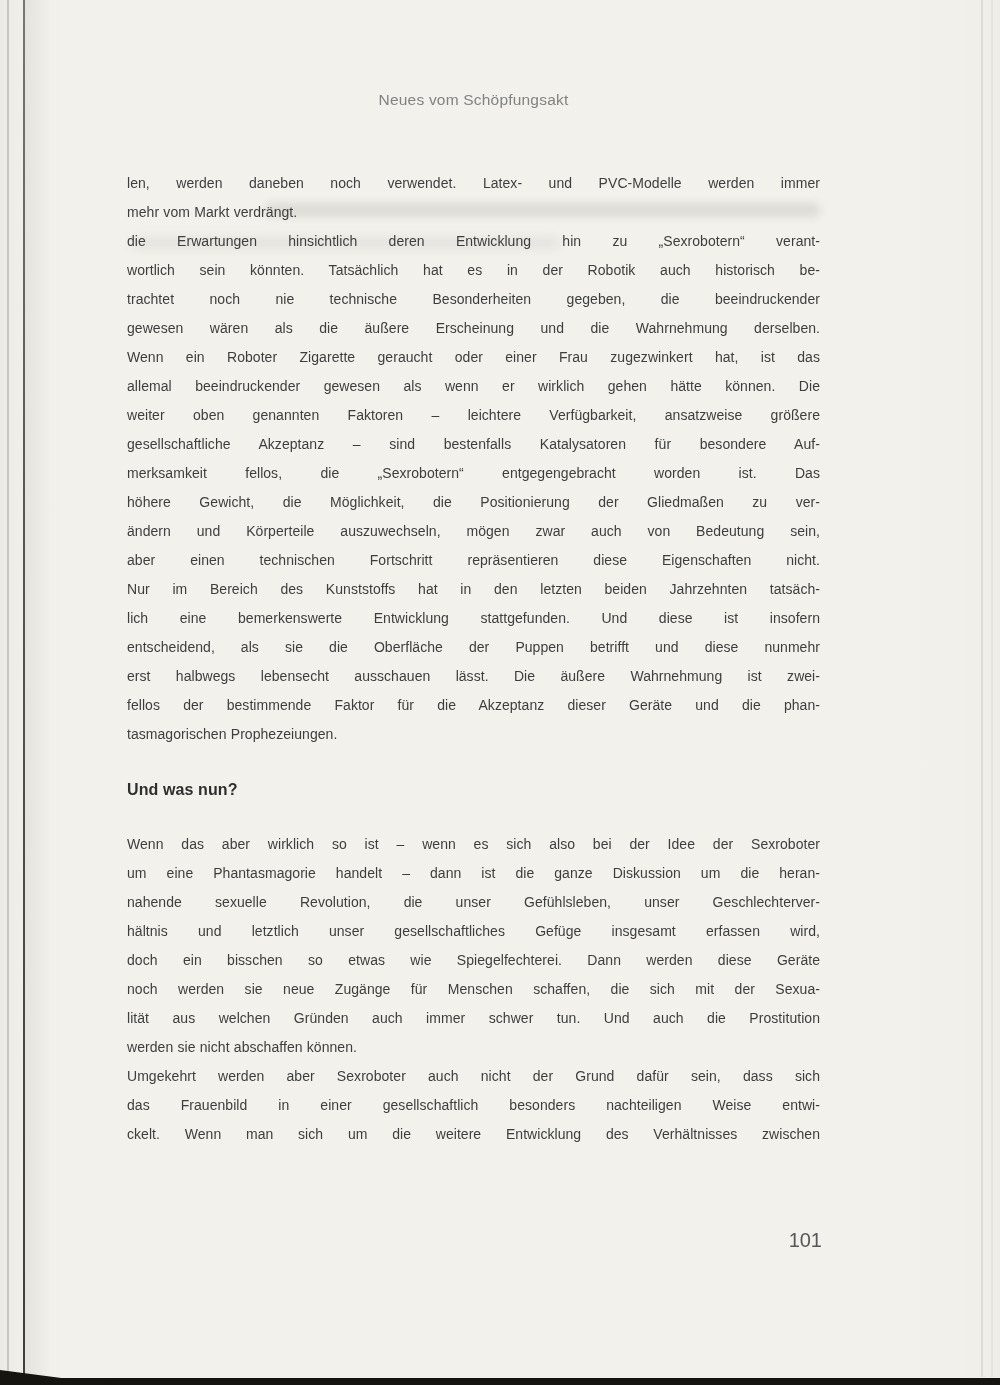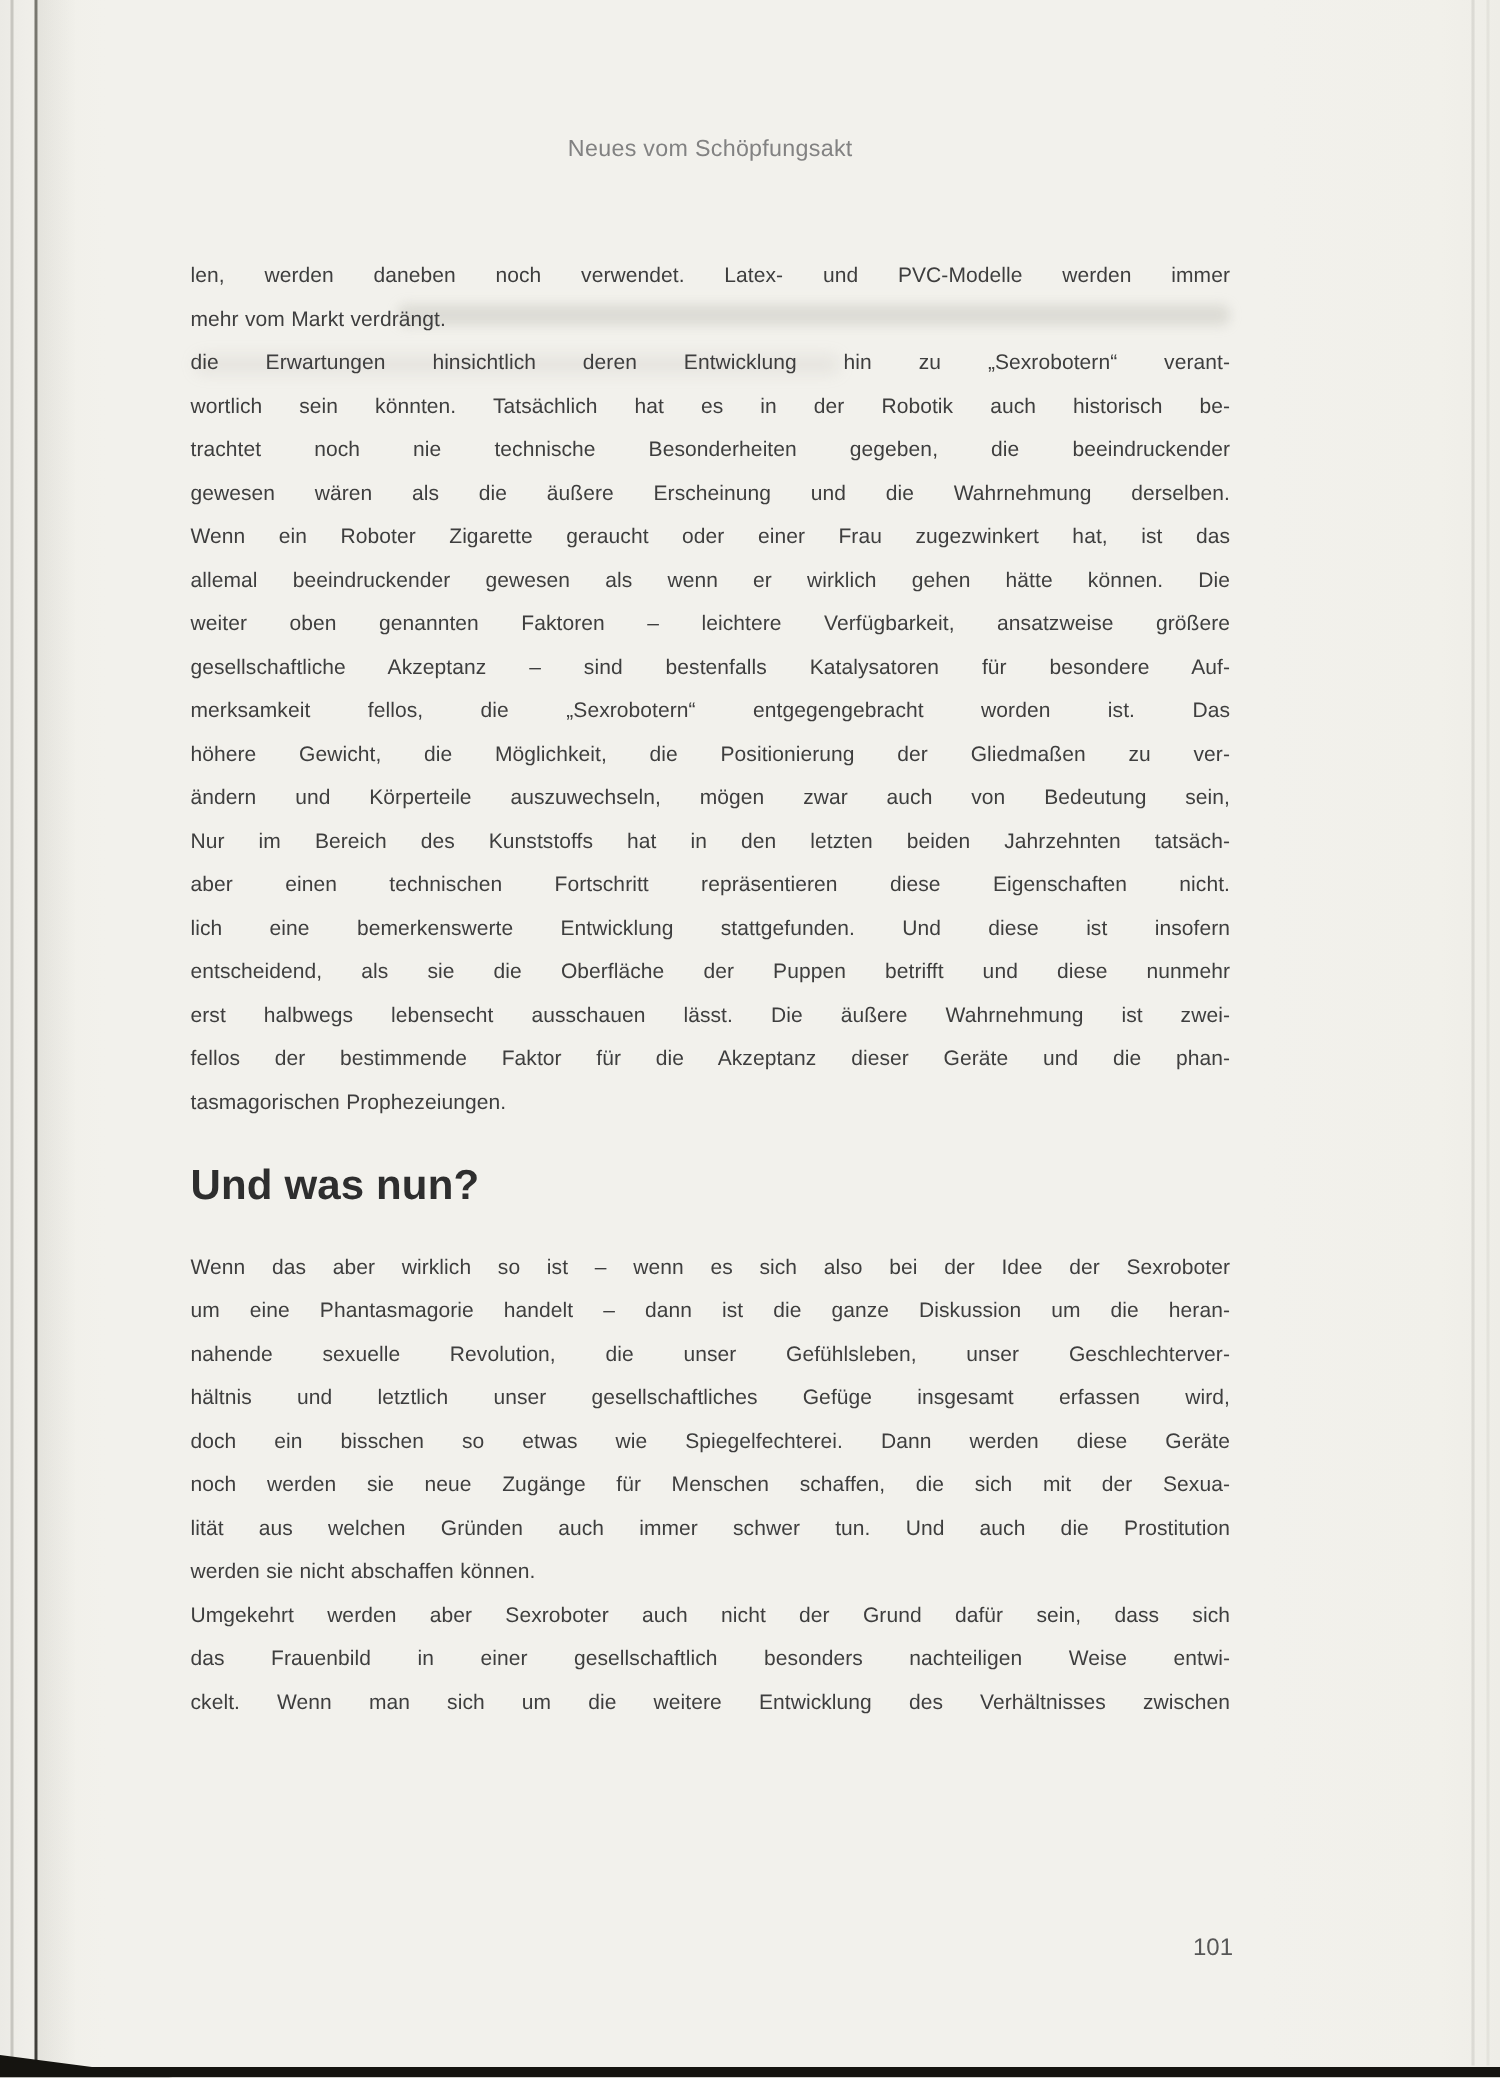--- a/index.html
+++ b/index.html
@@ -70,31 +70,31 @@
     height: 29px;
     text-align: justify;
     text-align-last: justify;
     letter-spacing: 0.05px;
     word-spacing: 0.3px;
   }
   .line.last {
     text-align-last: left;
   }
   .section-heading {
-    font-size: 28px;
+    font-size: 16px;
     font-weight: bold;
     line-height: 30px;
     margin: 26px 0 25px 0;
     color: var(--heading-ink);
     letter-spacing: 0.1px;
   }
   .page-number {
-    position: absolute; left: 127px; width: 695px; top: 1288px;
+    position: absolute; left: 127px; width: 695px; top: 1229px;
     text-align: right;
-    font-size: 16px; line-height: 22px;
+    font-size: 20px; line-height: 22px;
     color: var(--page-number-gray);
   }
   
   .bleed-1 {
     position: absolute; left: 265px; top: 203px; width: 555px; height: 14px;
     background: rgba(167,164,154,0.28);
     filter: blur(4px);
     border-radius: 6px;
   }
   .bleed-2 {
@@ -130,22 +130,22 @@
         <div class="line">wortlich sein könnten. Tatsächlich hat es in der Robotik auch historisch be-</div>
         <div class="line">trachtet noch nie technische Besonderheiten gegeben, die beeindruckender</div>
         <div class="line">gewesen wären als die äußere Erscheinung und die Wahrnehmung derselben.</div>
         <div class="line">Wenn ein Roboter Zigarette geraucht oder einer Frau zugezwinkert hat, ist das</div>
         <div class="line">allemal beeindruckender gewesen als wenn er wirklich gehen hätte können. Die</div>
         <div class="line">weiter oben genannten Faktoren – leichtere Verfügbarkeit, ansatzweise größere</div>
         <div class="line">gesellschaftliche Akzeptanz – sind bestenfalls Katalysatoren für besondere Auf-</div>
         <div class="line">merksamkeit fellos, die „Sexrobotern“ entgegengebracht worden ist. Das</div>
         <div class="line">höhere Gewicht, die Möglichkeit, die Positionierung der Gliedmaßen zu ver-</div>
         <div class="line">ändern und Körperteile auszuwechseln, mögen zwar auch von Bedeutung sein,</div>
+        <div class="line">aber einen technischen Fortschritt repräsentieren diese Eigenschaften nicht.</div>
         <div class="line">Nur im Bereich des Kunststoffs hat in den letzten beiden Jahrzehnten tatsäch-</div>
-        <div class="line">aber einen technischen Fortschritt repräsentieren diese Eigenschaften nicht.</div>
         <div class="line">lich eine bemerkenswerte Entwicklung stattgefunden. Und diese ist insofern</div>
         <div class="line">entscheidend, als sie die Oberfläche der Puppen betrifft und diese nunmehr</div>
         <div class="line">erst halbwegs lebensecht ausschauen lässt. Die äußere Wahrnehmung ist zwei-</div>
         <div class="line">fellos der bestimmende Faktor für die Akzeptanz dieser Geräte und die phan-</div>
         <div class="line last">tasmagorischen Prophezeiungen.</div>
       </div>
       <div class="section-heading">Und was nun?</div>
       <div class="paragraph">
         <div class="line">Wenn das aber wirklich so ist – wenn es sich also bei der Idee der Sexroboter</div>
         <div class="line">um eine Phantasmagorie handelt – dann ist die ganze Diskussion um die heran-</div>

